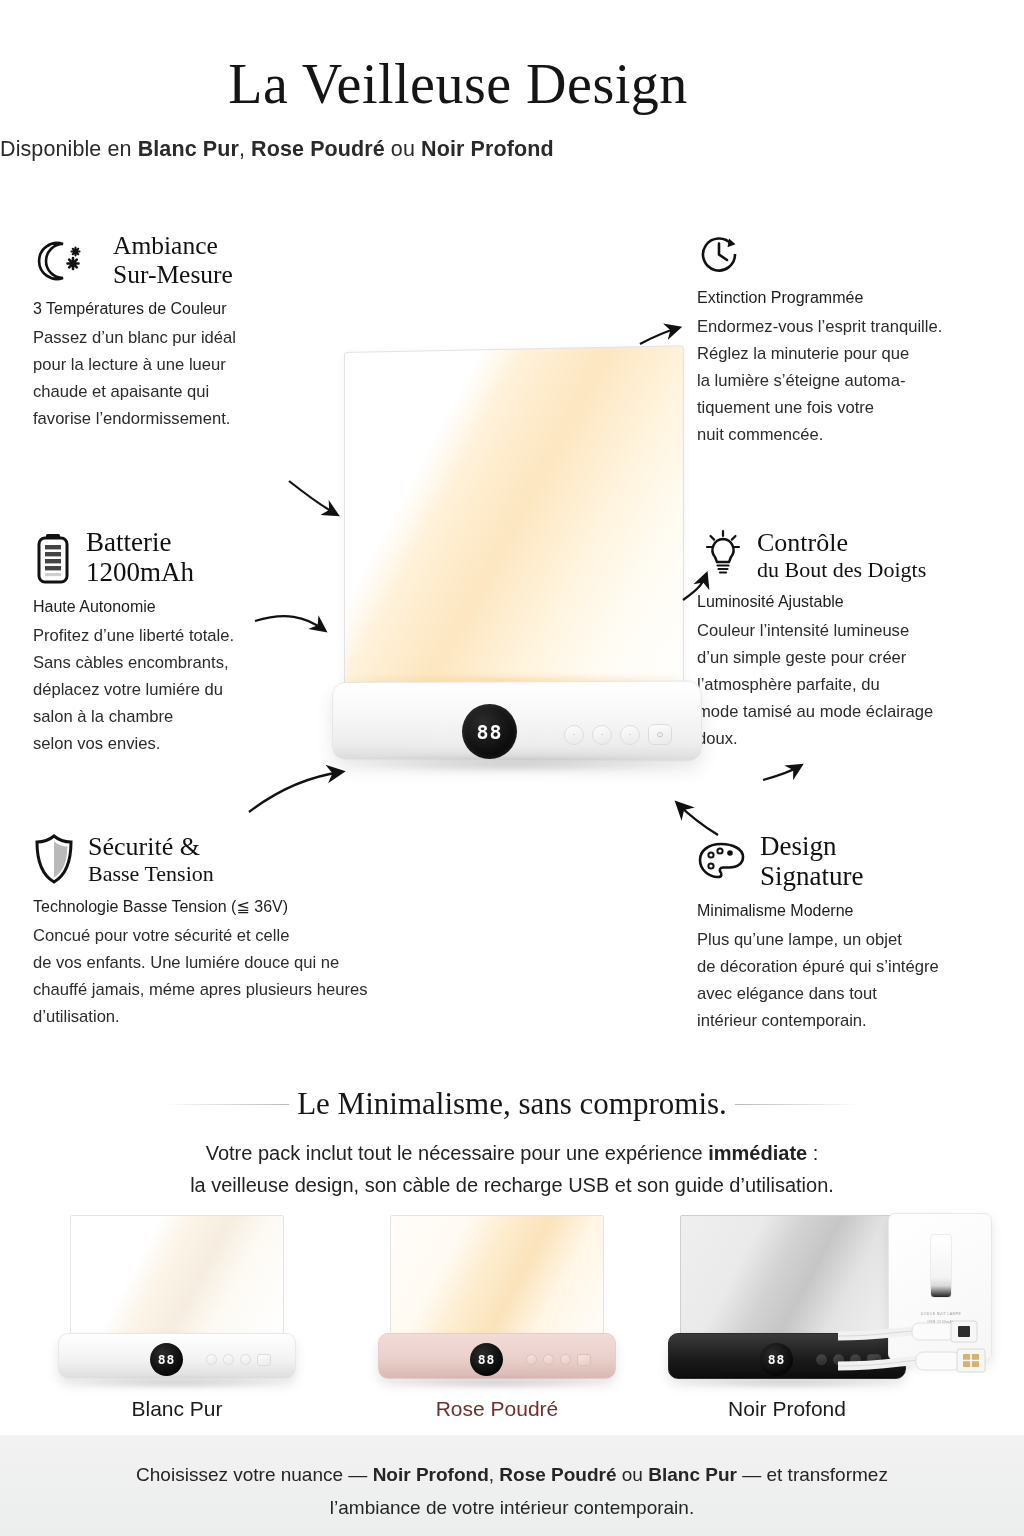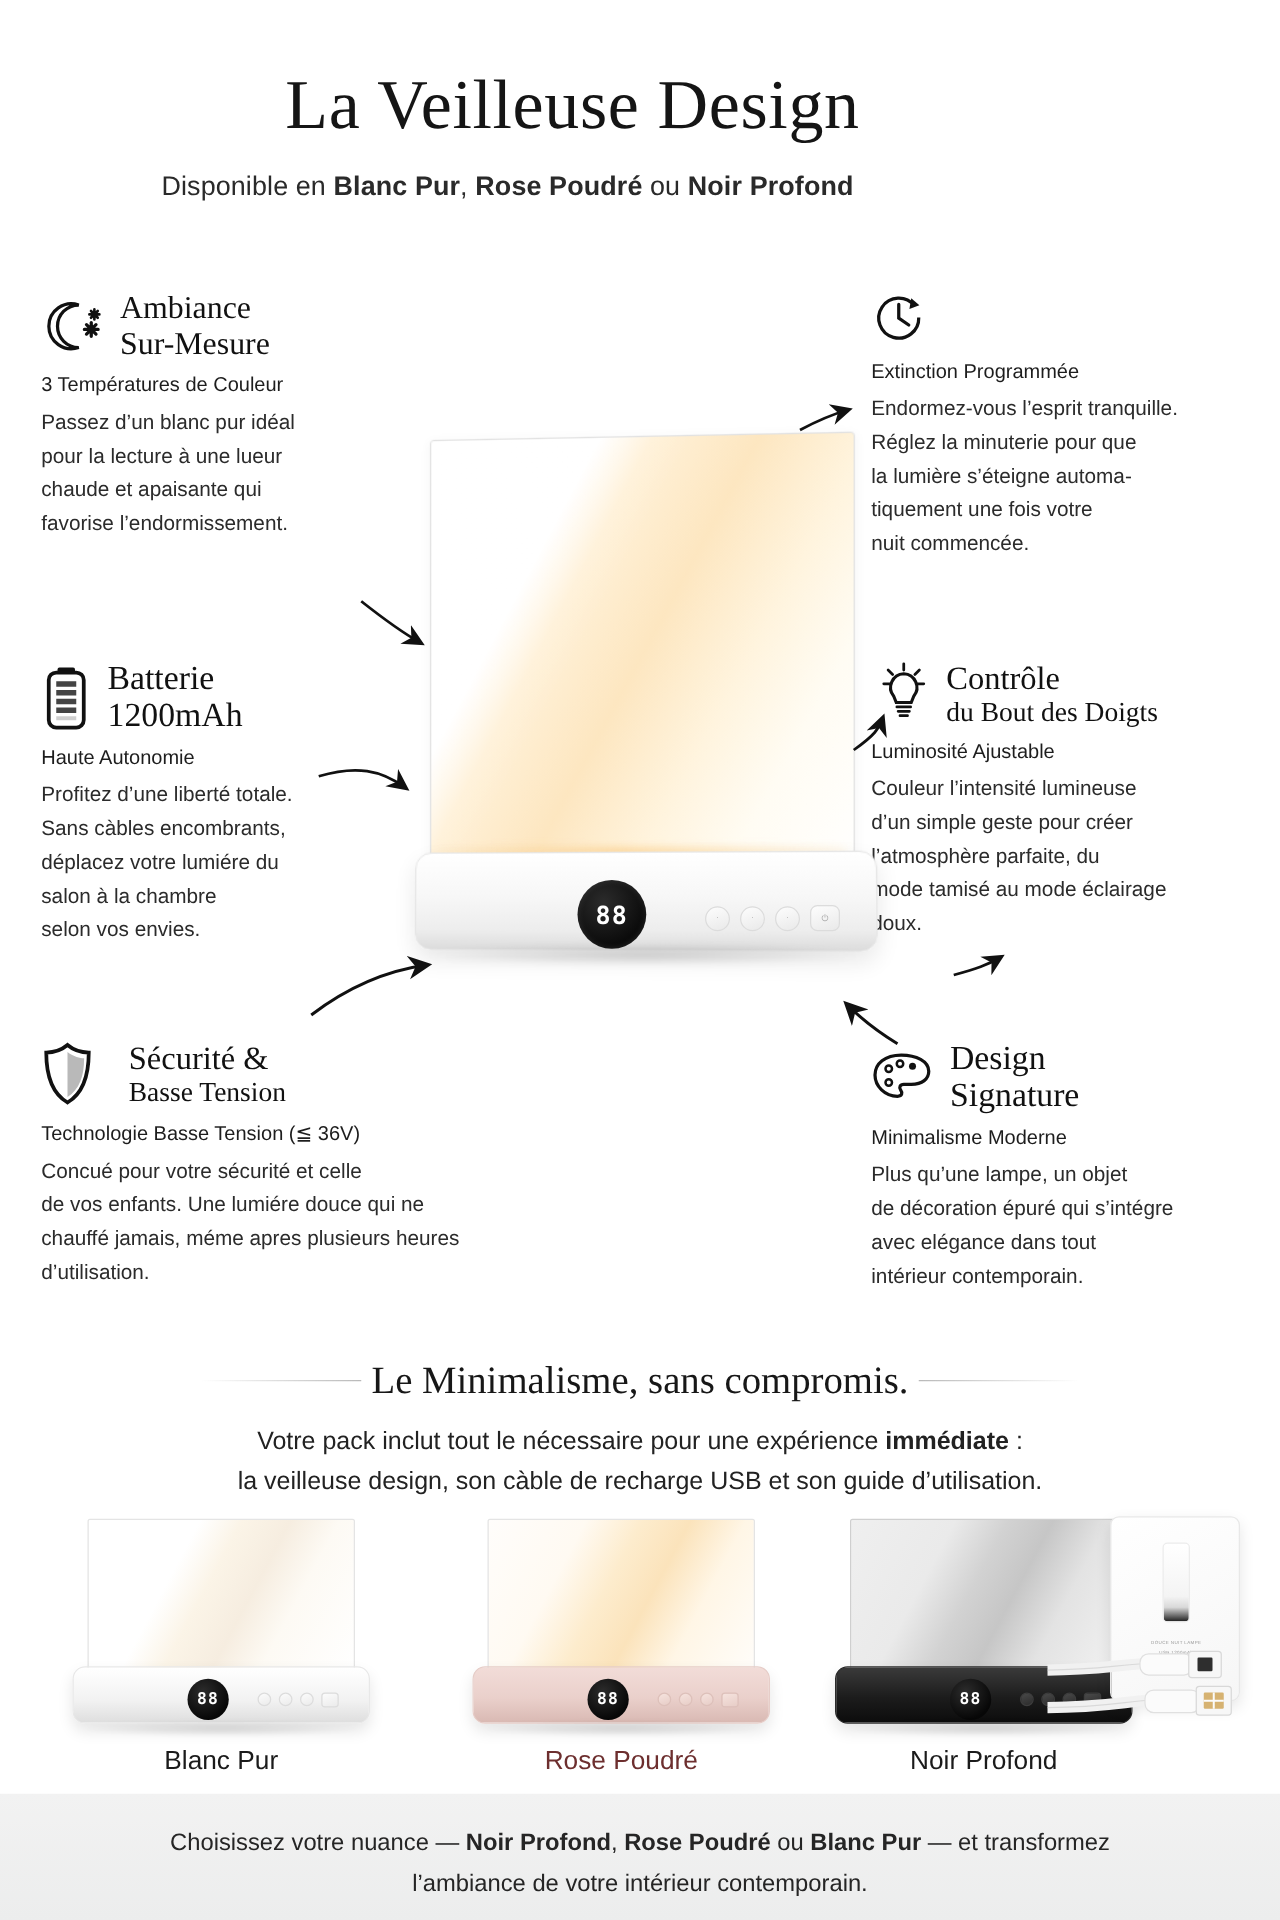--- a/index.html
+++ b/index.html
@@ -21,30 +21,29 @@
     position: absolute; top: 52px; left: 0; width: 916px;
     text-align: center;
     font-family: "Liberation Serif", "DejaVu Serif", serif;
     font-size: 56px;
     font-weight: 400;
     letter-spacing: 0.5px;
     color: #151515;
   }
   .hdr-sub {
     position: absolute; top: 137px; left: 0; width: 812px;
-    text-align: center;
     font-size: 21.5px;
     color: #2a2a2a;
     letter-spacing: 0.1px;
   }
   .hdr-sub b { font-weight: 700; }
 
   
   .feature { position: absolute; }
-  .feat-head { display: flex; align-items: center; gap: 9px; }
+  .feat-head { display: flex; align-items: center; gap: 26px; }
   .feat-icon { flex: 0 0 auto; display: block; }
   .feat-title {
     font-family: "Liberation Serif", "DejaVu Serif", serif;
     font-size: 25.5px;
     line-height: 1.12;
     color: #111;
     font-weight: 400;
   }
   .feat-title .l2 { display: block; }
   .feat-title.two-size .l1 { font-size: 26px; }
@@ -68,21 +67,21 @@
   #f-ambiance .feat-sub { margin-left: 0; }
   #f-batterie { top: 528px; left: 33px; width: 320px; }
   #f-securite { top: 832px; left: 33px; width: 450px; }
 
   
   #f-sommeil  { top: 232px; left: 697px; width: 325px; }
   #f-controle { top: 528px; left: 697px; width: 325px; }
   #f-design   { top: 832px; left: 697px; width: 325px; }
 
   #f-batterie .feat-head { gap: 13px; }
-  #f-securite .feat-head { gap: 28px; }
+  #f-securite .feat-head { gap: 13px; }
   #f-design   .feat-head { gap: 11px; }
   #f-controle .feat-head { gap: 8px; }
 
   .feat-title-ser-lg {
     font-family: "Liberation Serif", "DejaVu Serif", serif;
     font-size: 27px; line-height: 1.1;
   }
 
   
   #lamp-main { position: absolute; left: 332px; top: 352px; width: 360px; height: 440px; }

